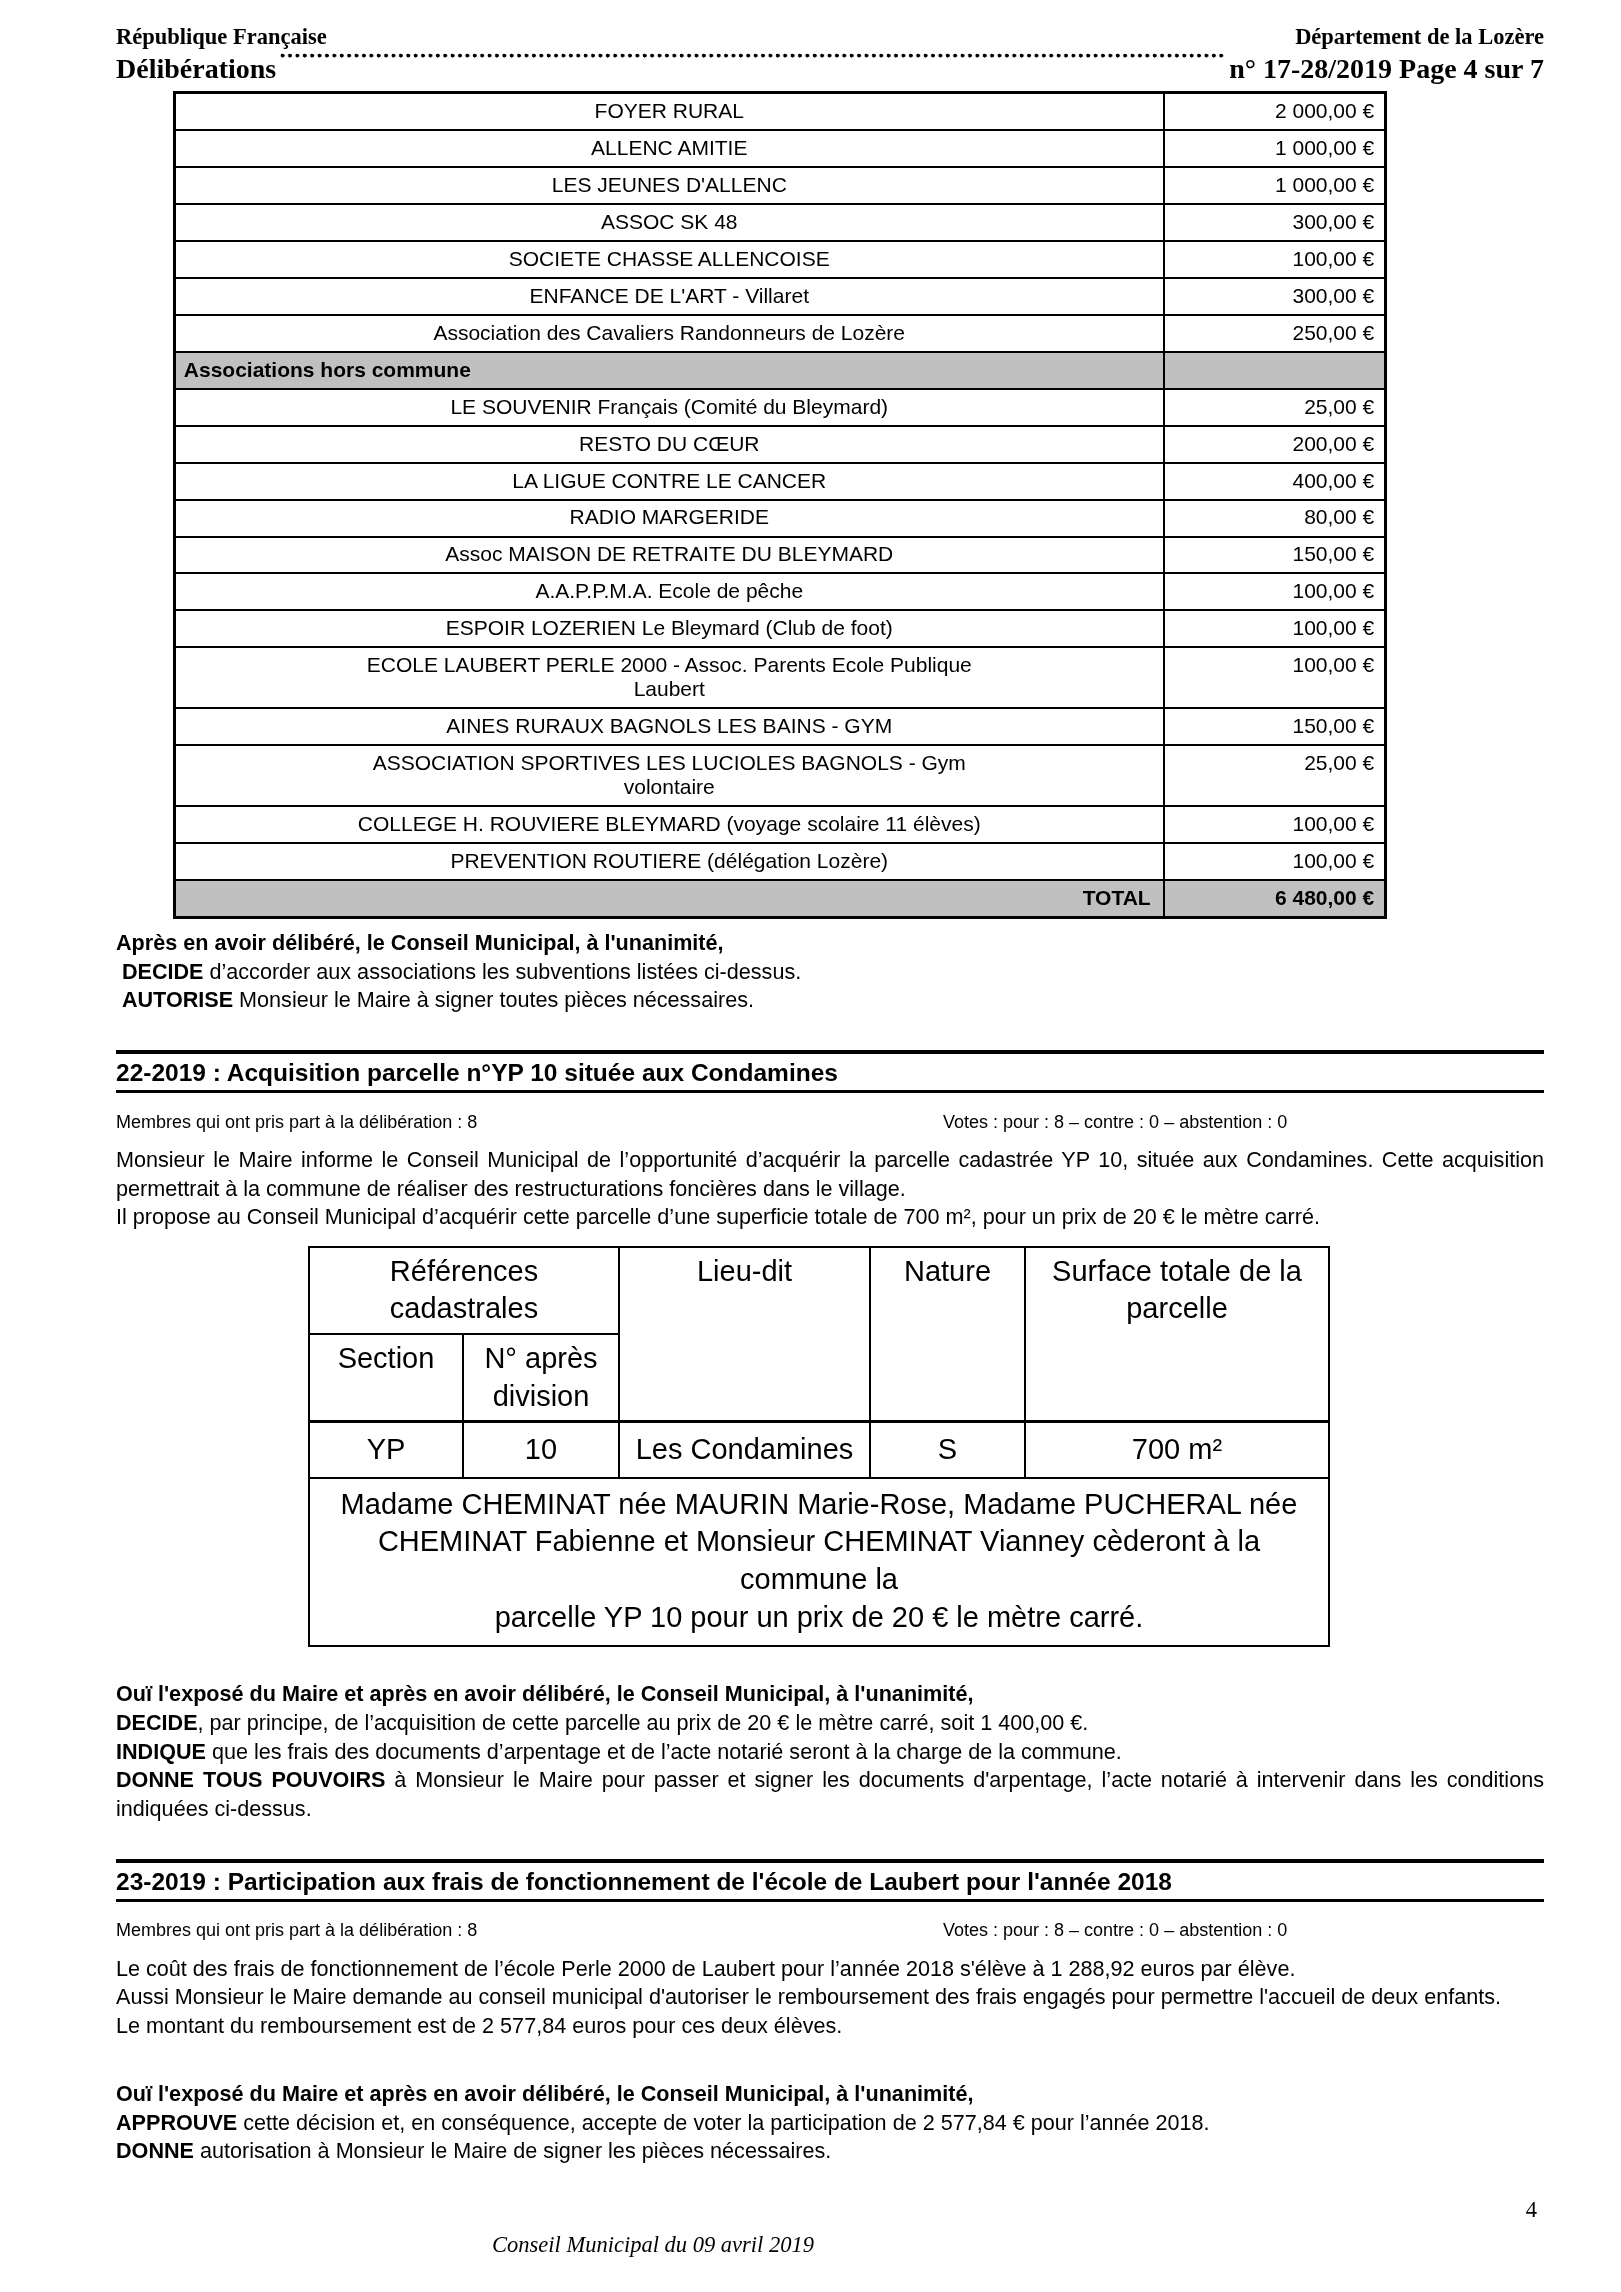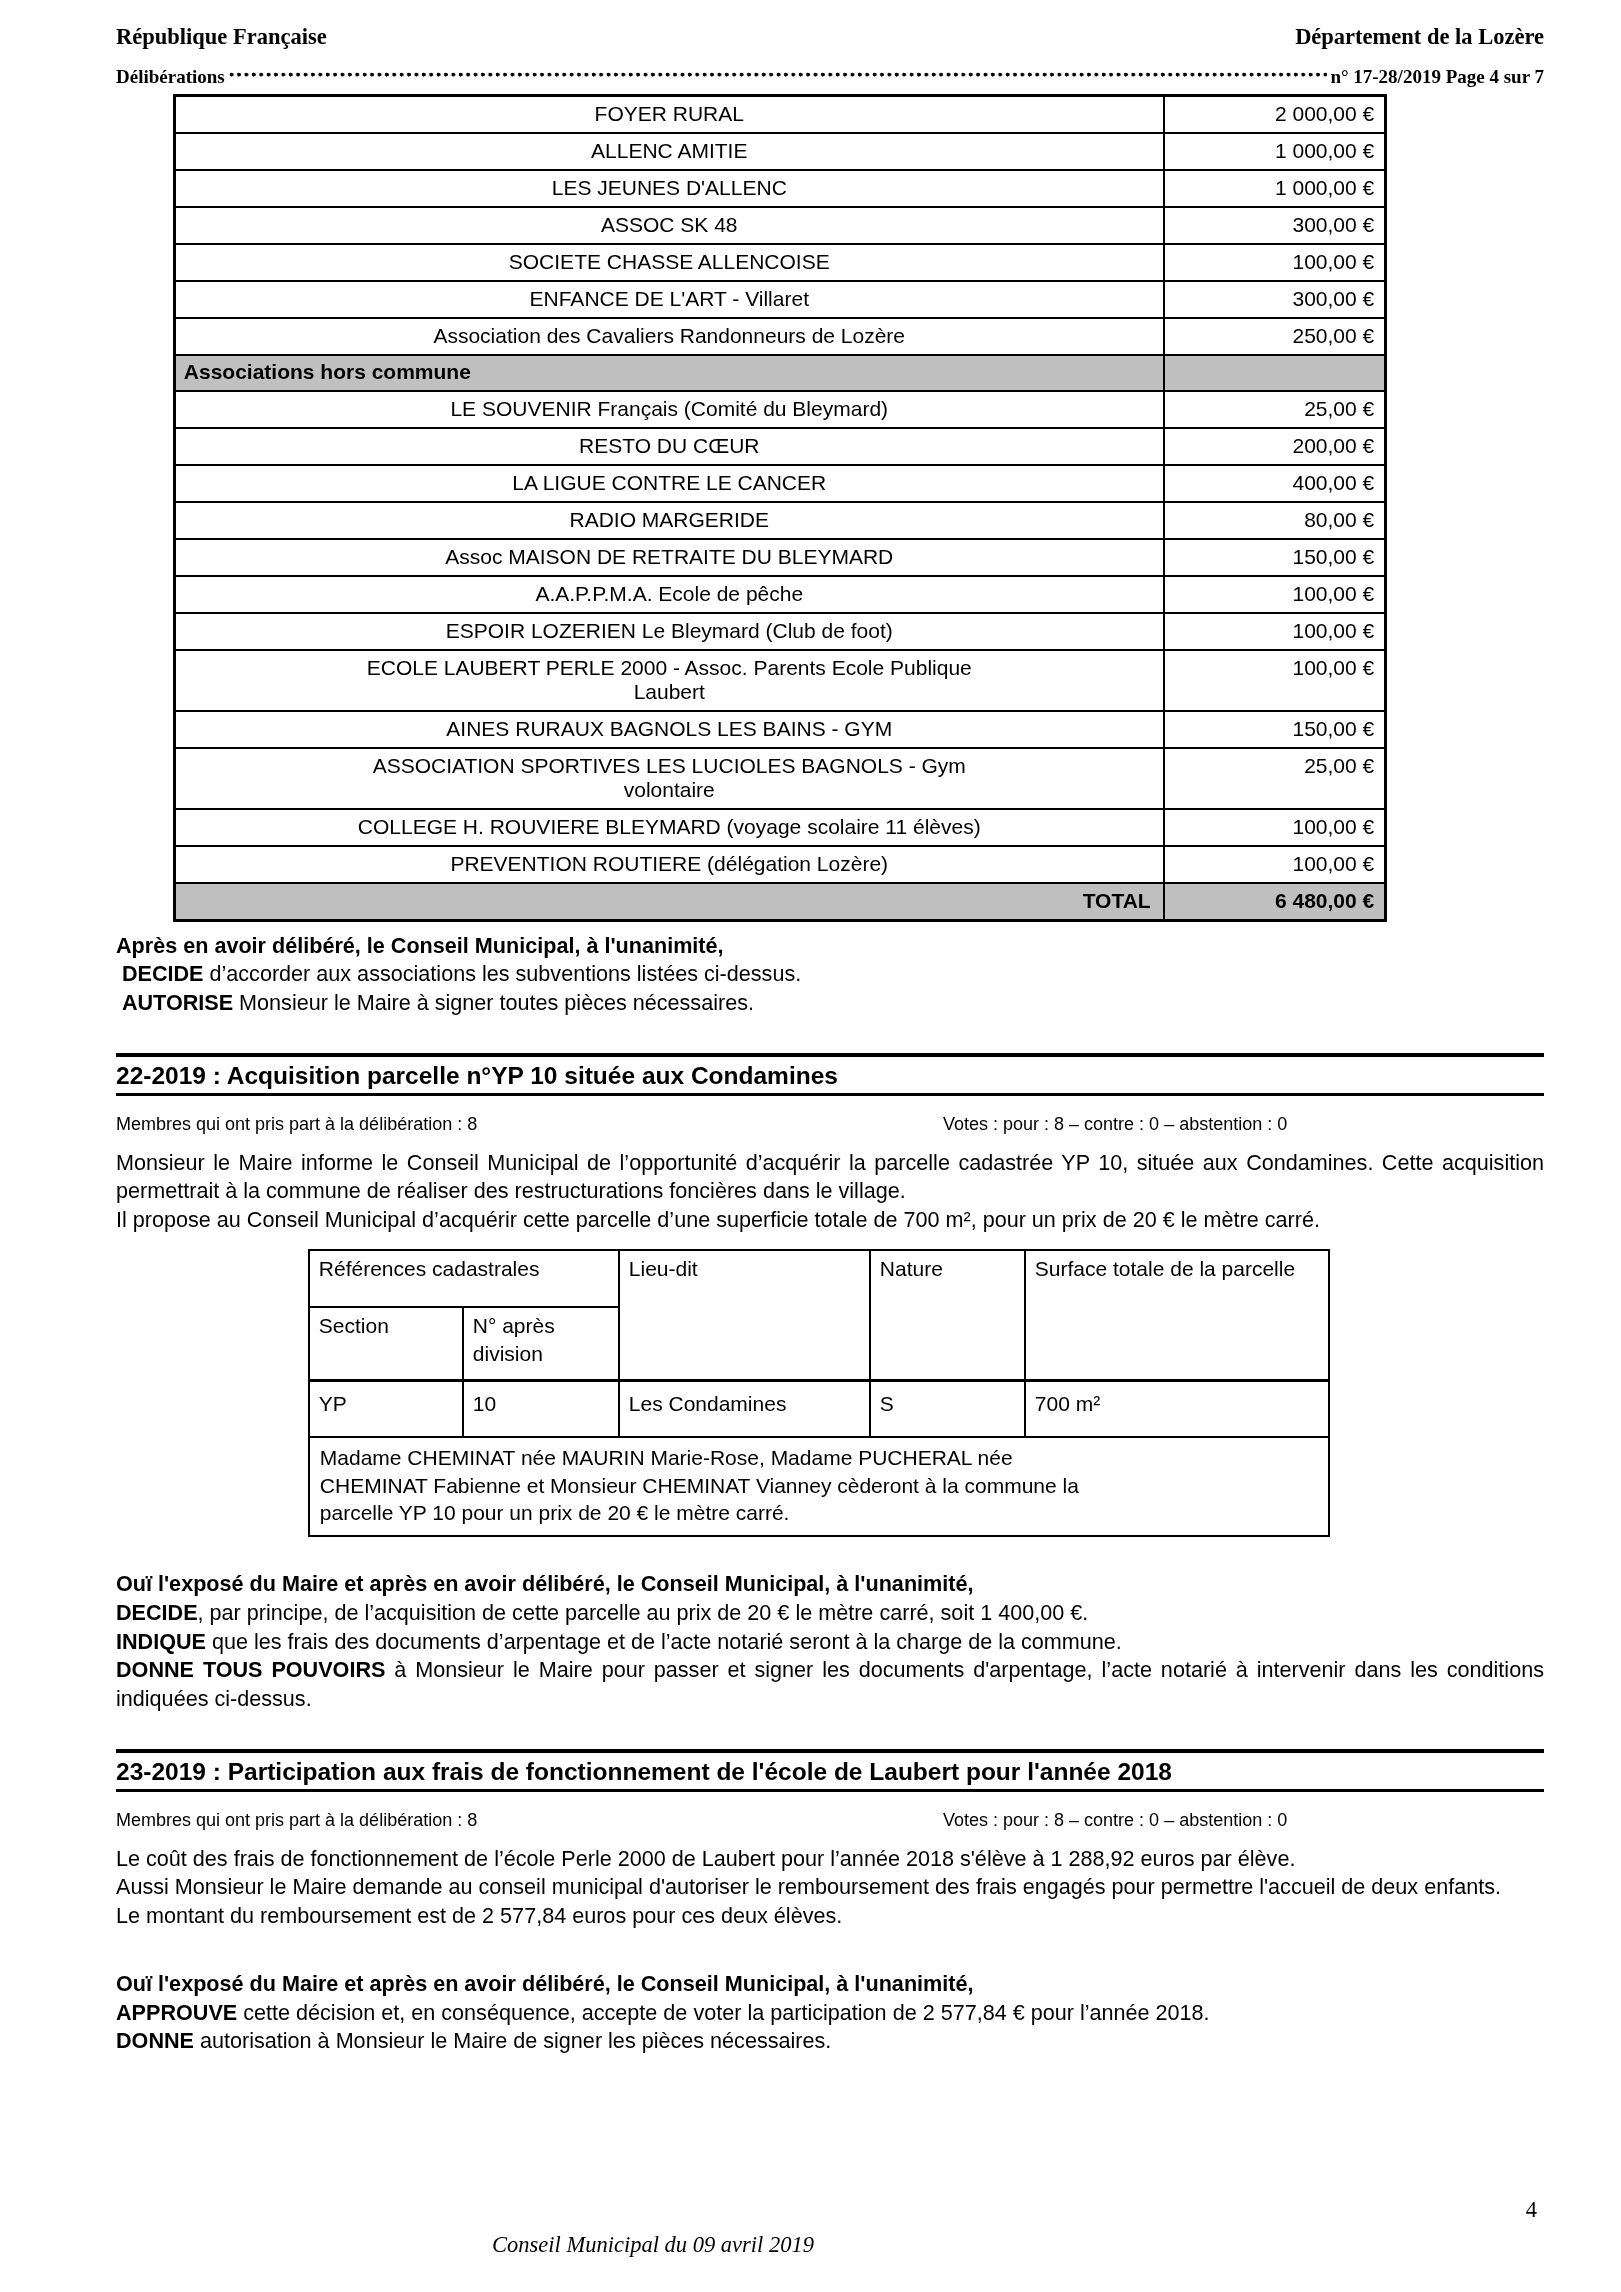--- a/index.html
+++ b/index.html
@@ -5,21 +5,21 @@
   html,body{margin:0;padding:0;background:#ffffff;}
   .page{
     width:1621px;height:2293px;position:relative;background:#ffffff;color:#000;
     box-sizing:border-box;padding:23.5px 77px 0 116px;
     font-family:"Liberation Sans",sans-serif;
     border-radius:24px;
   }
   
   .doc-header{font-family:"Liberation Serif",serif;font-weight:bold;}
   .hdr-row1{display:flex;justify-content:space-between;font-size:22.5px;line-height:1.15;}
-  .hdr-row2{display:flex;align-items:center;font-size:19px;line-height:1.15;margin-top:17px;}
+  .hdr-row2{display:flex;align-items:flex-start;font-size:28px;line-height:1.15;margin-top:4px;}
   .leader{
     flex:1;height:4.9px;margin:0 2.9px 4.9px 3.9px;
     background-image:radial-gradient(circle at 2.5px 2.5px,#000 1.8px,transparent 2.1px);
     background-size:7.4px 4.9px;background-repeat:repeat-x;
   }
   
   .subv-table{
     border-collapse:collapse;table-layout:fixed;
     margin:5.9px 0 0 57px;width:1211px;border:3.9px solid #000;
   }
@@ -45,21 +45,21 @@
   }
   .mv-row{display:flex;margin-top:17.6px;font-size:18px;line-height:1.3;}
   .mv-members{width:827px;flex:0 0 auto;}
   .para-block{margin-top:11.8px;}
   
   .cad-table{
     border-collapse:collapse;table-layout:fixed;margin:13.7px 0 0 192px;
     width:1019px;border:2.9px solid #000;
   }
   .cad-table td{
-    border:2px solid #000;font-size:21px;line-height:1.3;
+    border:2px solid #000;font-size:29px;line-height:1.3;text-align:center;
     padding:4.9px 8.8px;vertical-align:top;box-sizing:border-box;overflow:hidden;margin-top:7px;
   }
   .cad-r1 td{height:57px;}
   .cad-r2 td{height:74px;}
   .cad-data td{border-top:3.9px solid #000;height:56px;padding-top:7.8px;}
   .cad-note td{border-top:2.9px solid #000;padding:6.9px 9.8px 8.8px 9.8px;}
   
   .decision-block{margin-top:33px;}
   .decision-block-23{margin-top:39px;}
   

